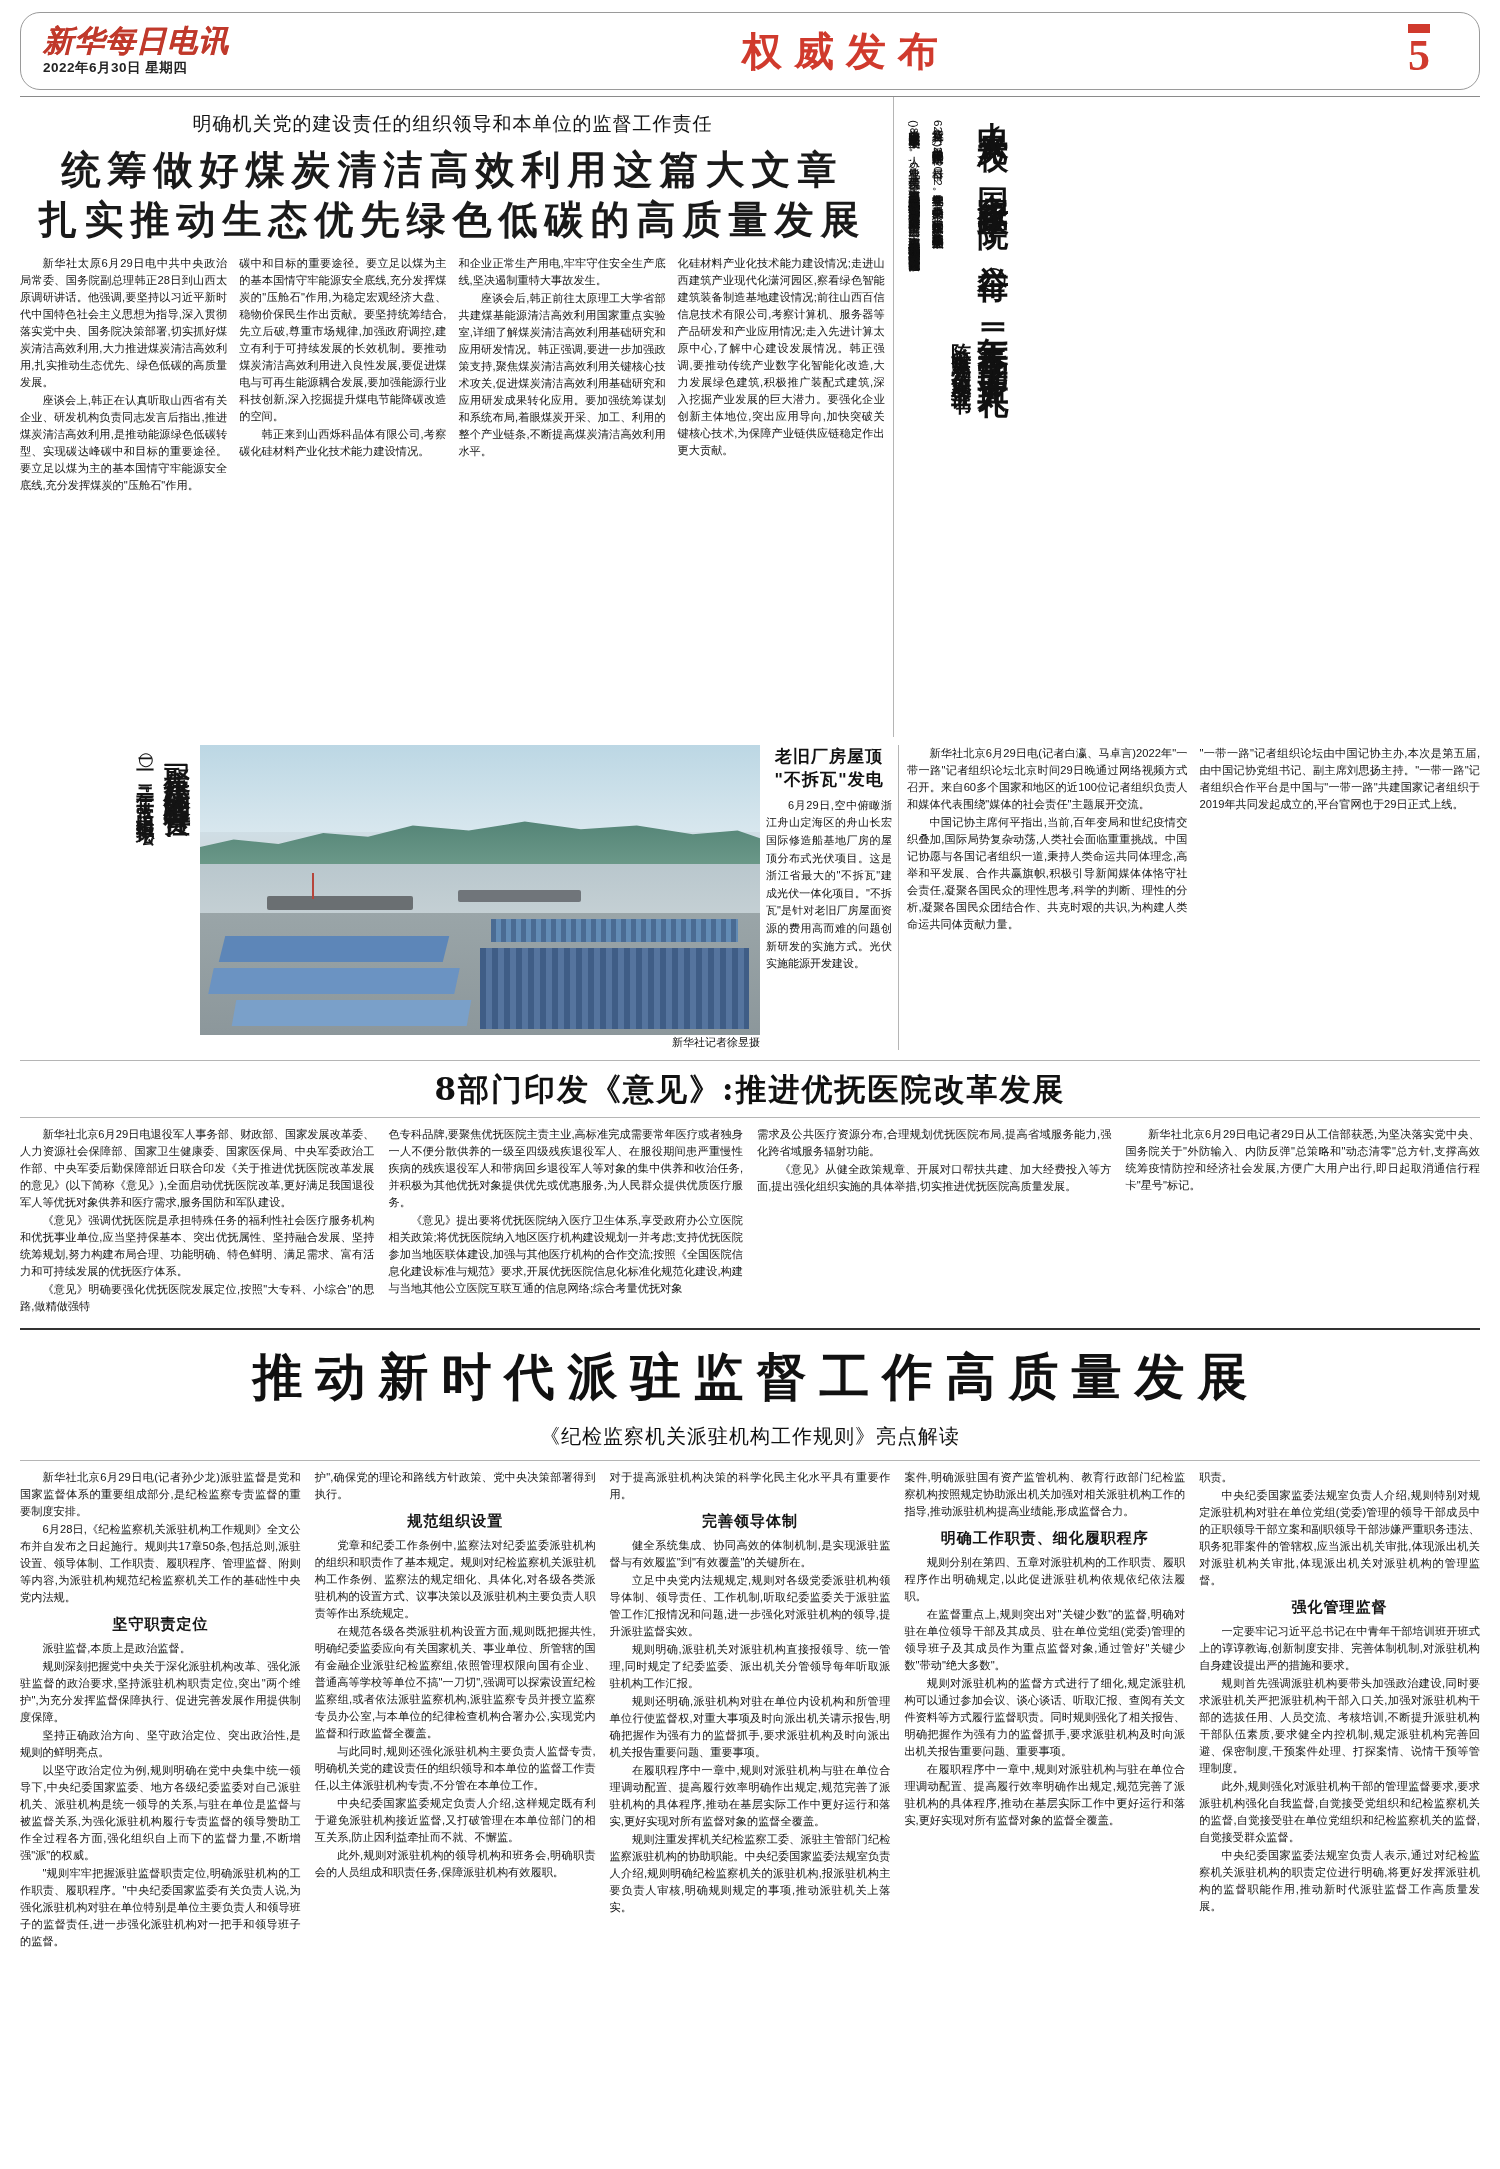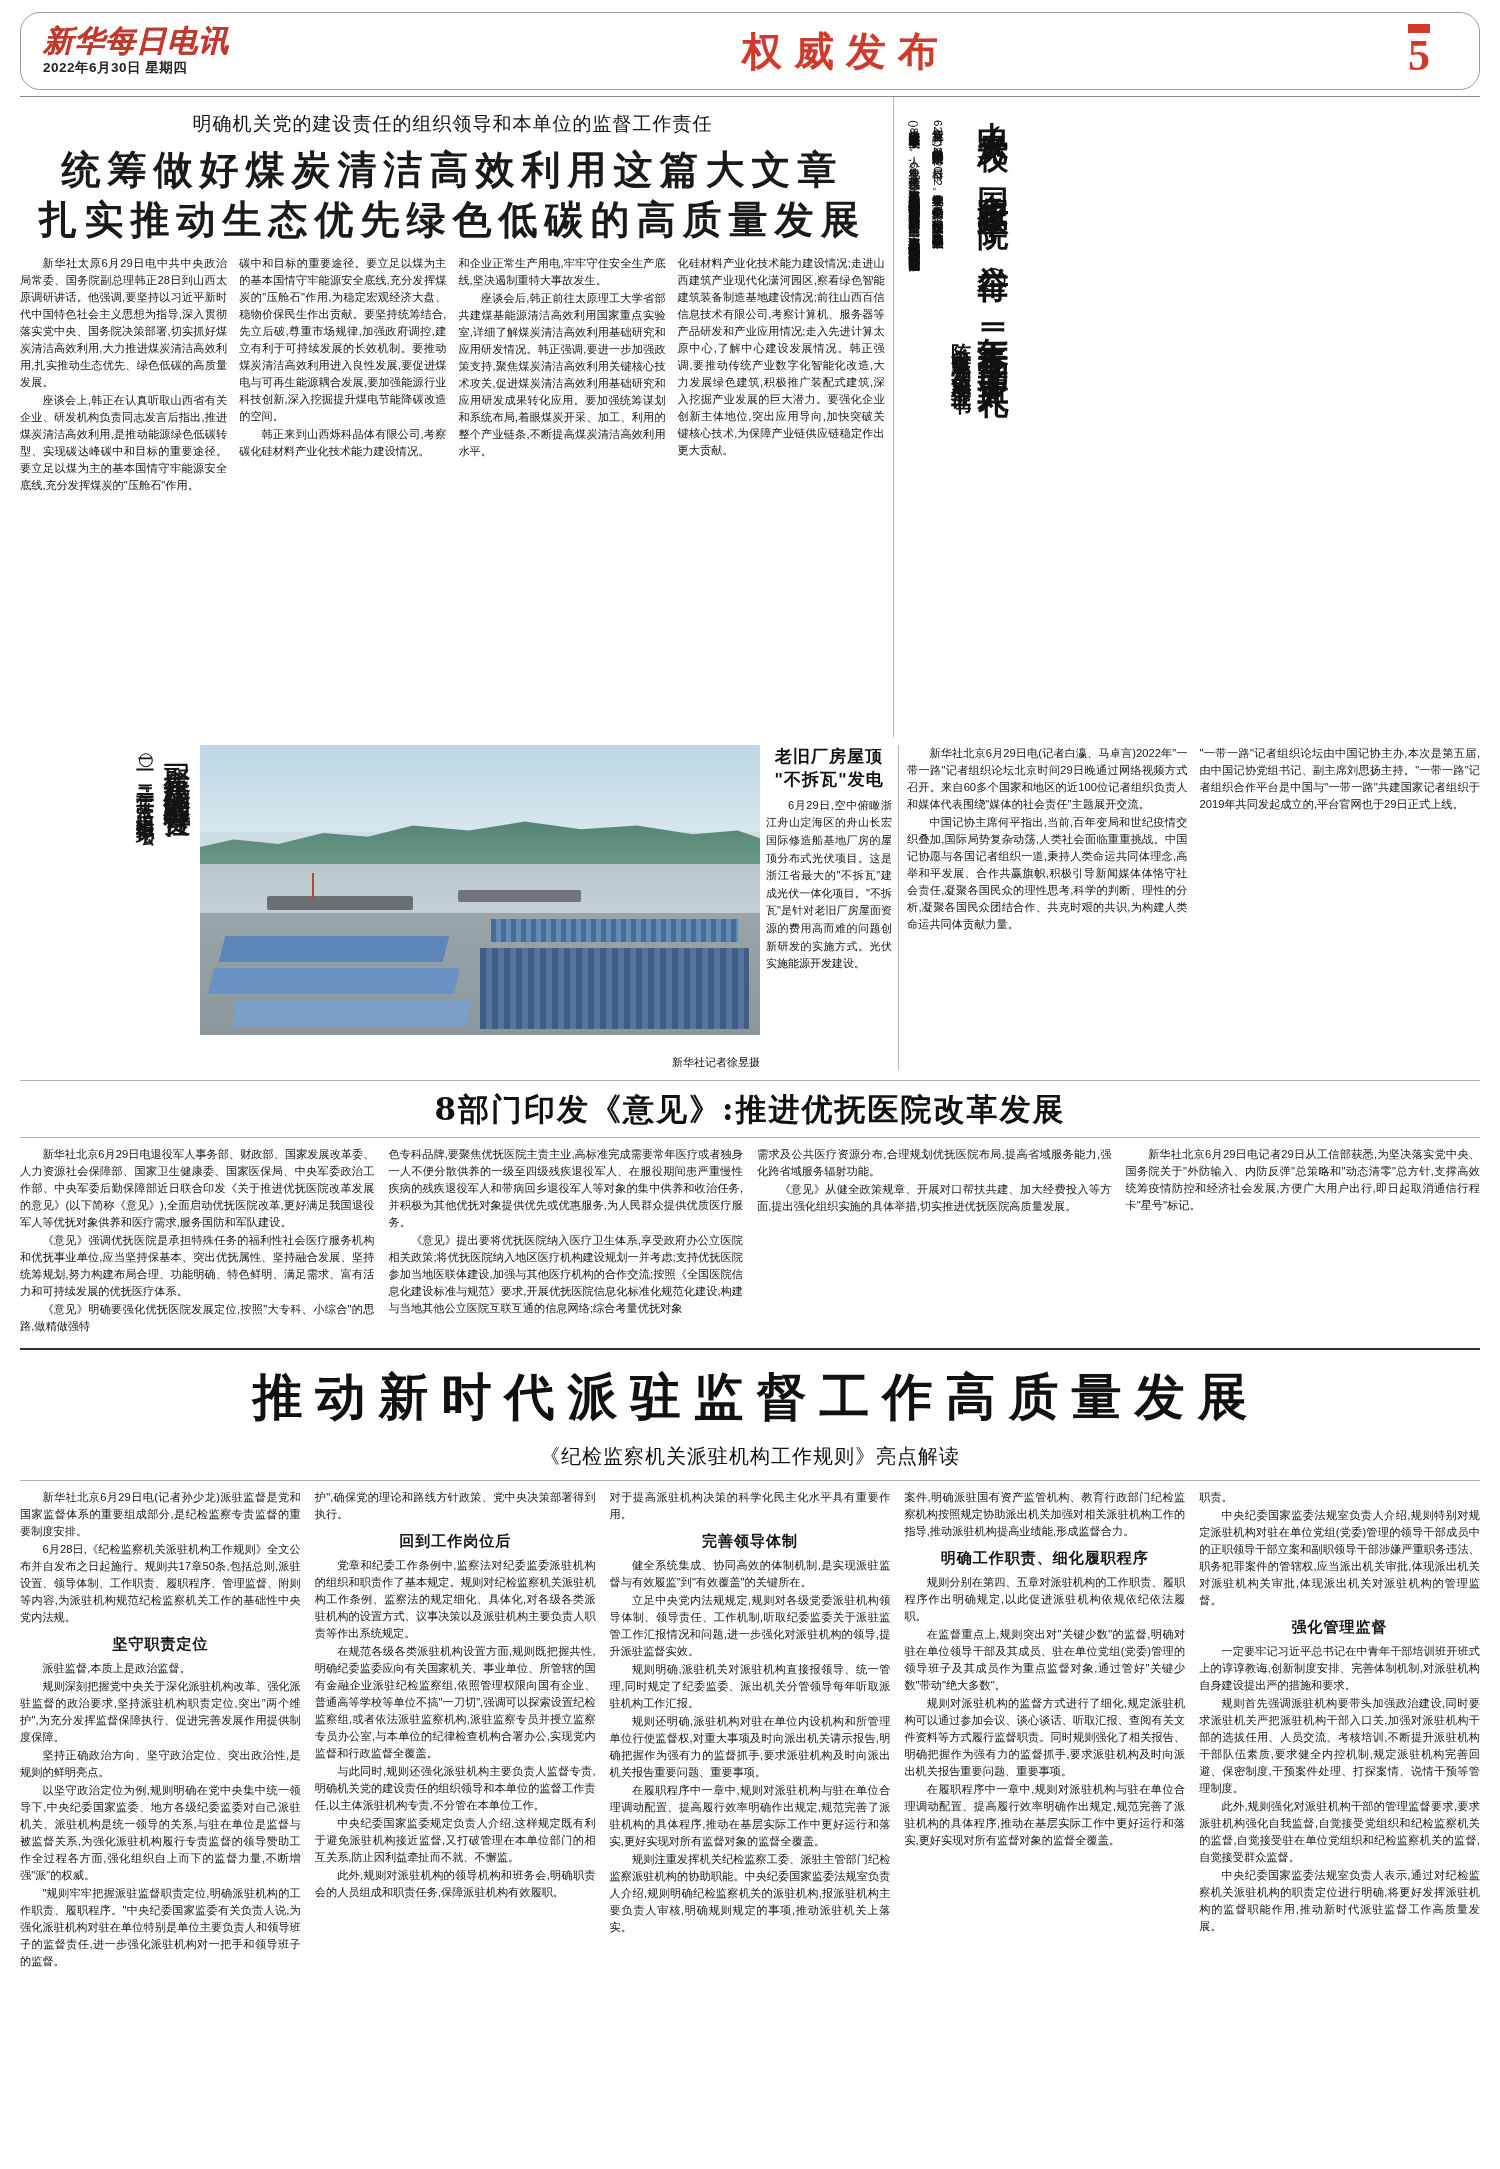--- a/index.html
+++ b/index.html
@@ -119,21 +119,21 @@
     background:repeating-linear-gradient(90deg,#3f5d86 0 6px,#55749e 6px 12px);}
   .ph-panel2{position:absolute;left:52%;top:60%;width:44%;height:8%;
     background:repeating-linear-gradient(90deg,#4a6b93 0 5px,#628bb5 5px 10px);}
   .ph-ship1{position:absolute;left:12%;top:52%;width:26%;height:5%;
     background:#6a6f72;border-radius:2px;}
   .ph-ship2{position:absolute;left:46%;top:50%;width:22%;height:4%;
     background:#70757a;border-radius:2px;}
   .ph-crane{position:absolute;left:20%;top:44%;width:2px;height:9%;
     background:#b6453b;}
 
-  .photo-credit{ font-size:11px; text-align:right; margin-top:20px;
+  .photo-credit{ font-size:11px; text-align:right; margin-top:0;
     font-family:Liberation Serif, serif; }
 
   .cap-title{ font-size:17px; font-weight:bold; text-align:center;
     font-family:"DejaVu Serif",serif; line-height:1.35; letter-spacing:1px;}
   .cap-body{ font-size:11px; line-height:1.6; text-align:justify; margin-top:6px;
     font-family:"Liberation Sans",sans-serif;}
   .cap-body p{ text-indent:2em; }
 
   
   .band8{ margin:10px 8px 0 8px; border-top:1px solid #b5b5b5;
@@ -322,21 +322,21 @@
         <p>派驻监督,本质上是政治监督。</p>
         <p>规则深刻把握党中央关于深化派驻机构改革、强化派驻监督的政治要求,坚持派驻机构职责定位,突出"两个维护",为充分发挥监督保障执行、促进完善发展作用提供制度保障。</p>
         <p>坚持正确政治方向、坚守政治定位、突出政治性,是规则的鲜明亮点。</p>
         <p>以坚守政治定位为例,规则明确在党中央集中统一领导下,中央纪委国家监委、地方各级纪委监委对自己派驻机关、派驻机构是统一领导的关系,与驻在单位是监督与被监督关系,为强化派驻机构履行专责监督的领导赞助工作全过程各方面,强化组织自上而下的监督力量,不断增强"派"的权威。</p>
         <p>"规则牢牢把握派驻监督职责定位,明确派驻机构的工作职责、履职程序。"中央纪委国家监委有关负责人说,为强化派驻机构对驻在单位特别是单位主要负责人和领导班子的监督责任,进一步强化派驻机构对一把手和领导班子的监督。</p>
       </div>
     </div>
     <div class="col">
       <div class="bodytext">
         <p class="noind">护",确保党的理论和路线方针政策、党中央决策部署得到执行。</p>
-        <div class="subhead">回到工作岗位后</div>
+        <div class="subhead">规范组织设置</div>
         <p>党章和纪委工作条例中,监察法对纪委监委派驻机构的组织和职责作了基本规定。规则对纪检监察机关派驻机构工作条例、监察法的规定细化、具体化,对各级各类派驻机构的设置方式、议事决策以及派驻机构主要负责人职责等作出系统规定。</p>
         <p>在规范各级各类派驻机构设置方面,规则既把握共性,明确纪委监委应向有关国家机关、事业单位、所管辖的国有金融企业派驻纪检监察组,依照管理权限向国有企业、普通高等学校等单位不搞"一刀切",强调可以探索设置纪检监察组,或者依法派驻监察机构,派驻监察专员并授立监察专员办公室,与本单位的纪律检查机构合署办公,实现党内监督和行政监督全覆盖。</p>
         <p>与此同时,规则还强化派驻机构主要负责人监督专责,明确机关党的建设责任的组织领导和本单位的监督工作责任,以主体派驻机构专责,不分管在本单位工作。</p>
         <p>中央纪委国家监委规定负责人介绍,这样规定既有利于避免派驻机构接近监督,又打破管理在本单位部门的相互关系,防止因利益牵扯而不就、不懈监。</p>
         <p>此外,规则对派驻机构的领导机构和班务会,明确职责会的人员组成和职责任务,保障派驻机构有效履职。</p>
       </div>
     </div>
     <div class="col">
       <div class="bodytext">
         <p class="noind">对于提高派驻机构决策的科学化民主化水平具有重要作用。</p>

